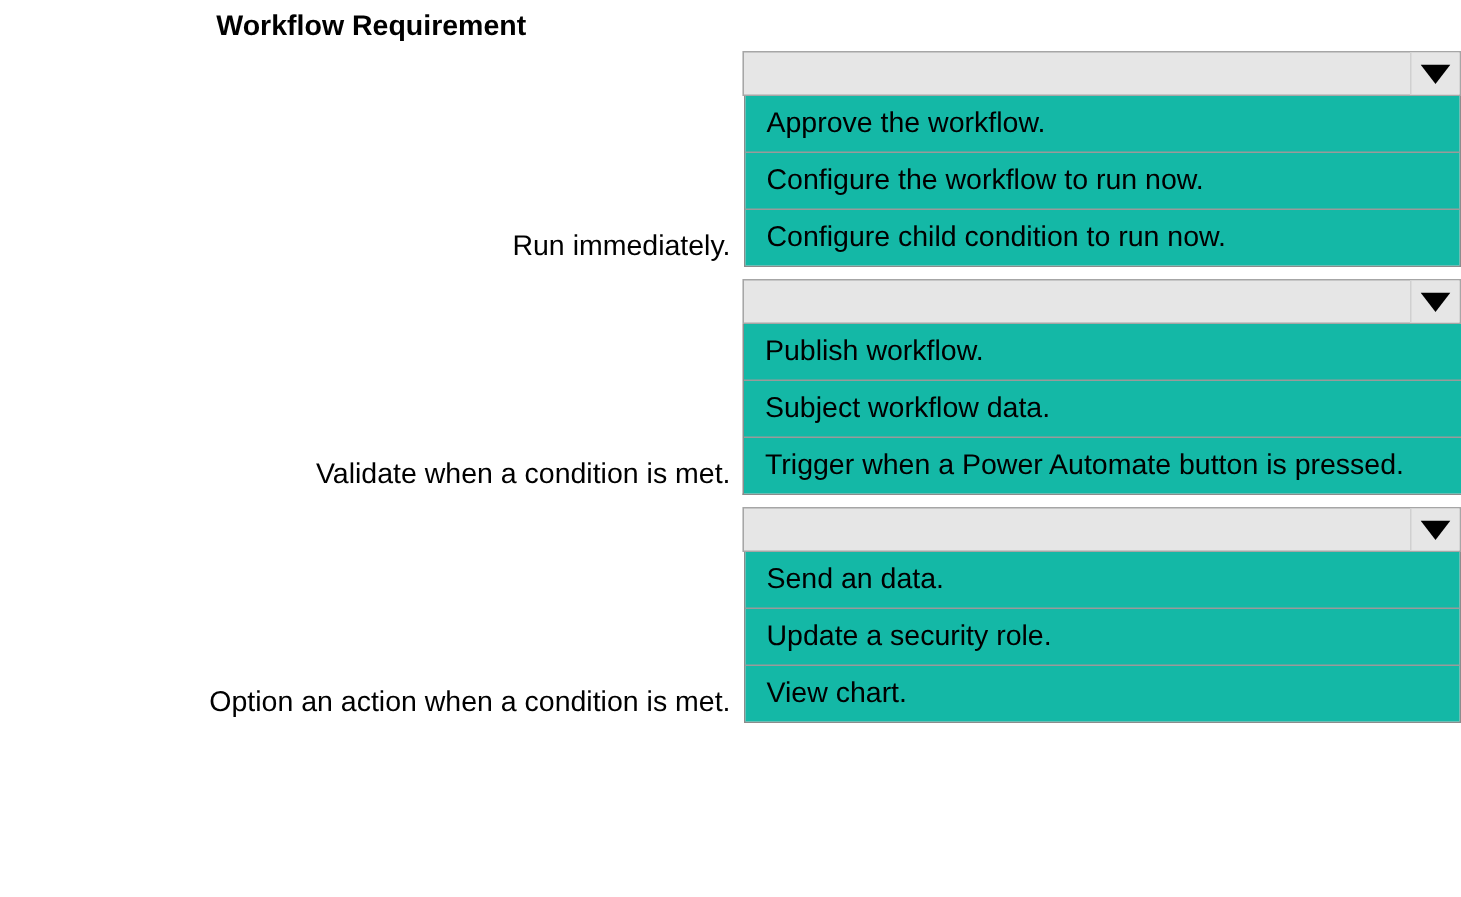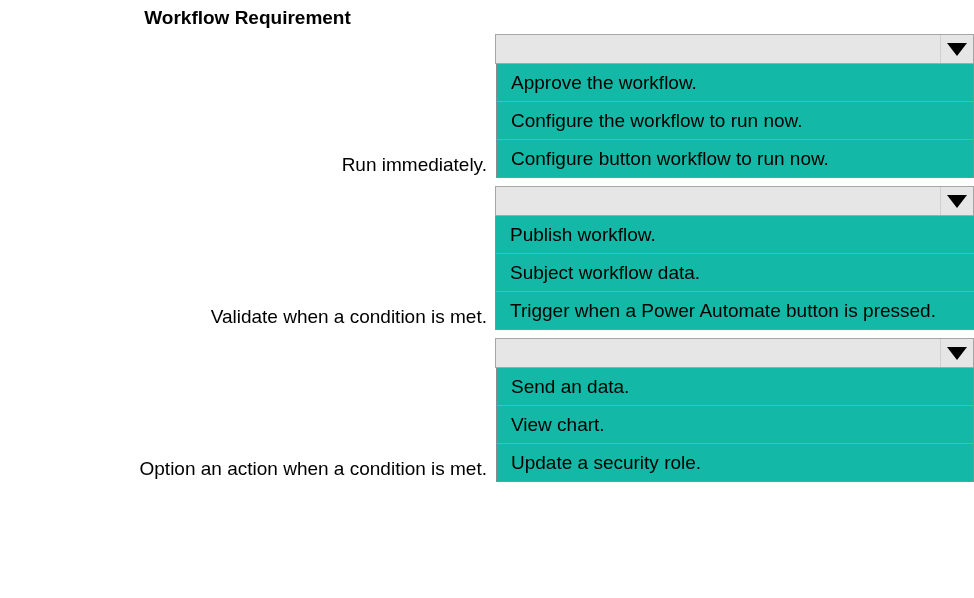--- a/index.html
+++ b/index.html
@@ -134,21 +134,21 @@
         <div class="combo-value"></div>
         <div class="arrow-box">
           <svg width="20" height="13" viewBox="0 0 20 13" aria-hidden="true">
             <polygon points="0,0 20,0 10,13" fill="#000000"></polygon>
           </svg>
         </div>
       </div>
       <div class="options">
         <div class="opt-item">Approve the workflow.</div>
         <div class="opt-item">Configure the workflow to run now.</div>
-        <div class="opt-item">Configure button workflow to run now.</div>
+        <div class="opt-item">Configure child condition to run now.</div>
       </div>
     </div>
   </div>
 
   <div class="spacer-1"></div>
 
   <div class="row group-2">
     <div class="req-cell req-2">Validate when a condition is met.</div>
     <div class="opt-cell">
       <div class="combo">
@@ -175,19 +175,19 @@
       <div class="combo">
         <div class="combo-value"></div>
         <div class="arrow-box">
           <svg width="20" height="13" viewBox="0 0 20 13" aria-hidden="true">
             <polygon points="0,0 20,0 10,13" fill="#000000"></polygon>
           </svg>
         </div>
       </div>
       <div class="options">
         <div class="opt-item">Send an data.</div>
+        <div class="opt-item">Update a security role.</div>
         <div class="opt-item">View chart.</div>
-        <div class="opt-item">Update a security role.</div>
       </div>
     </div>
   </div>
 
 </div>
 
 </body></html>

